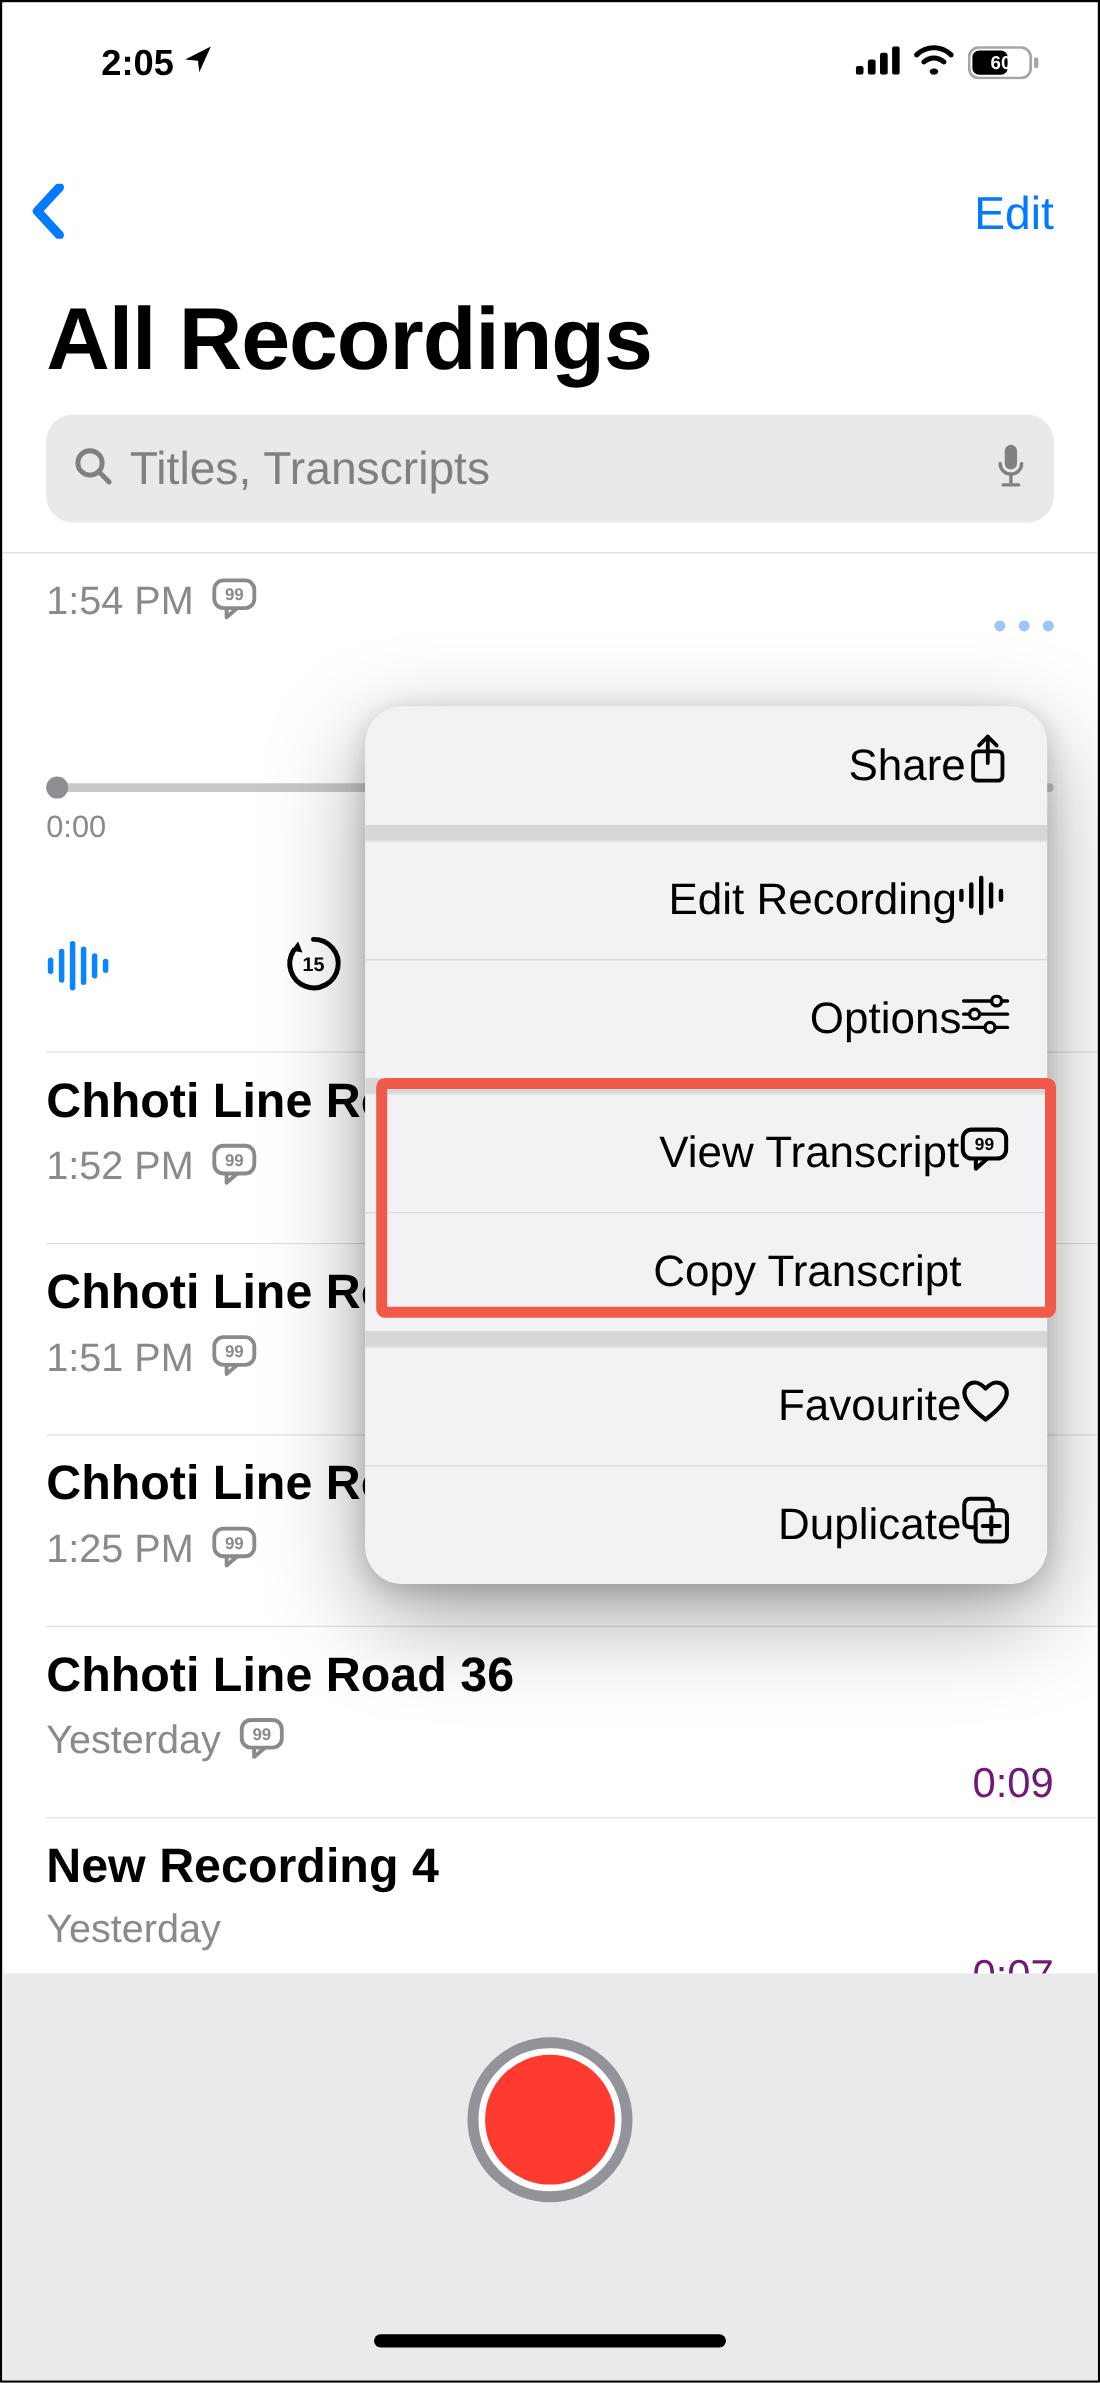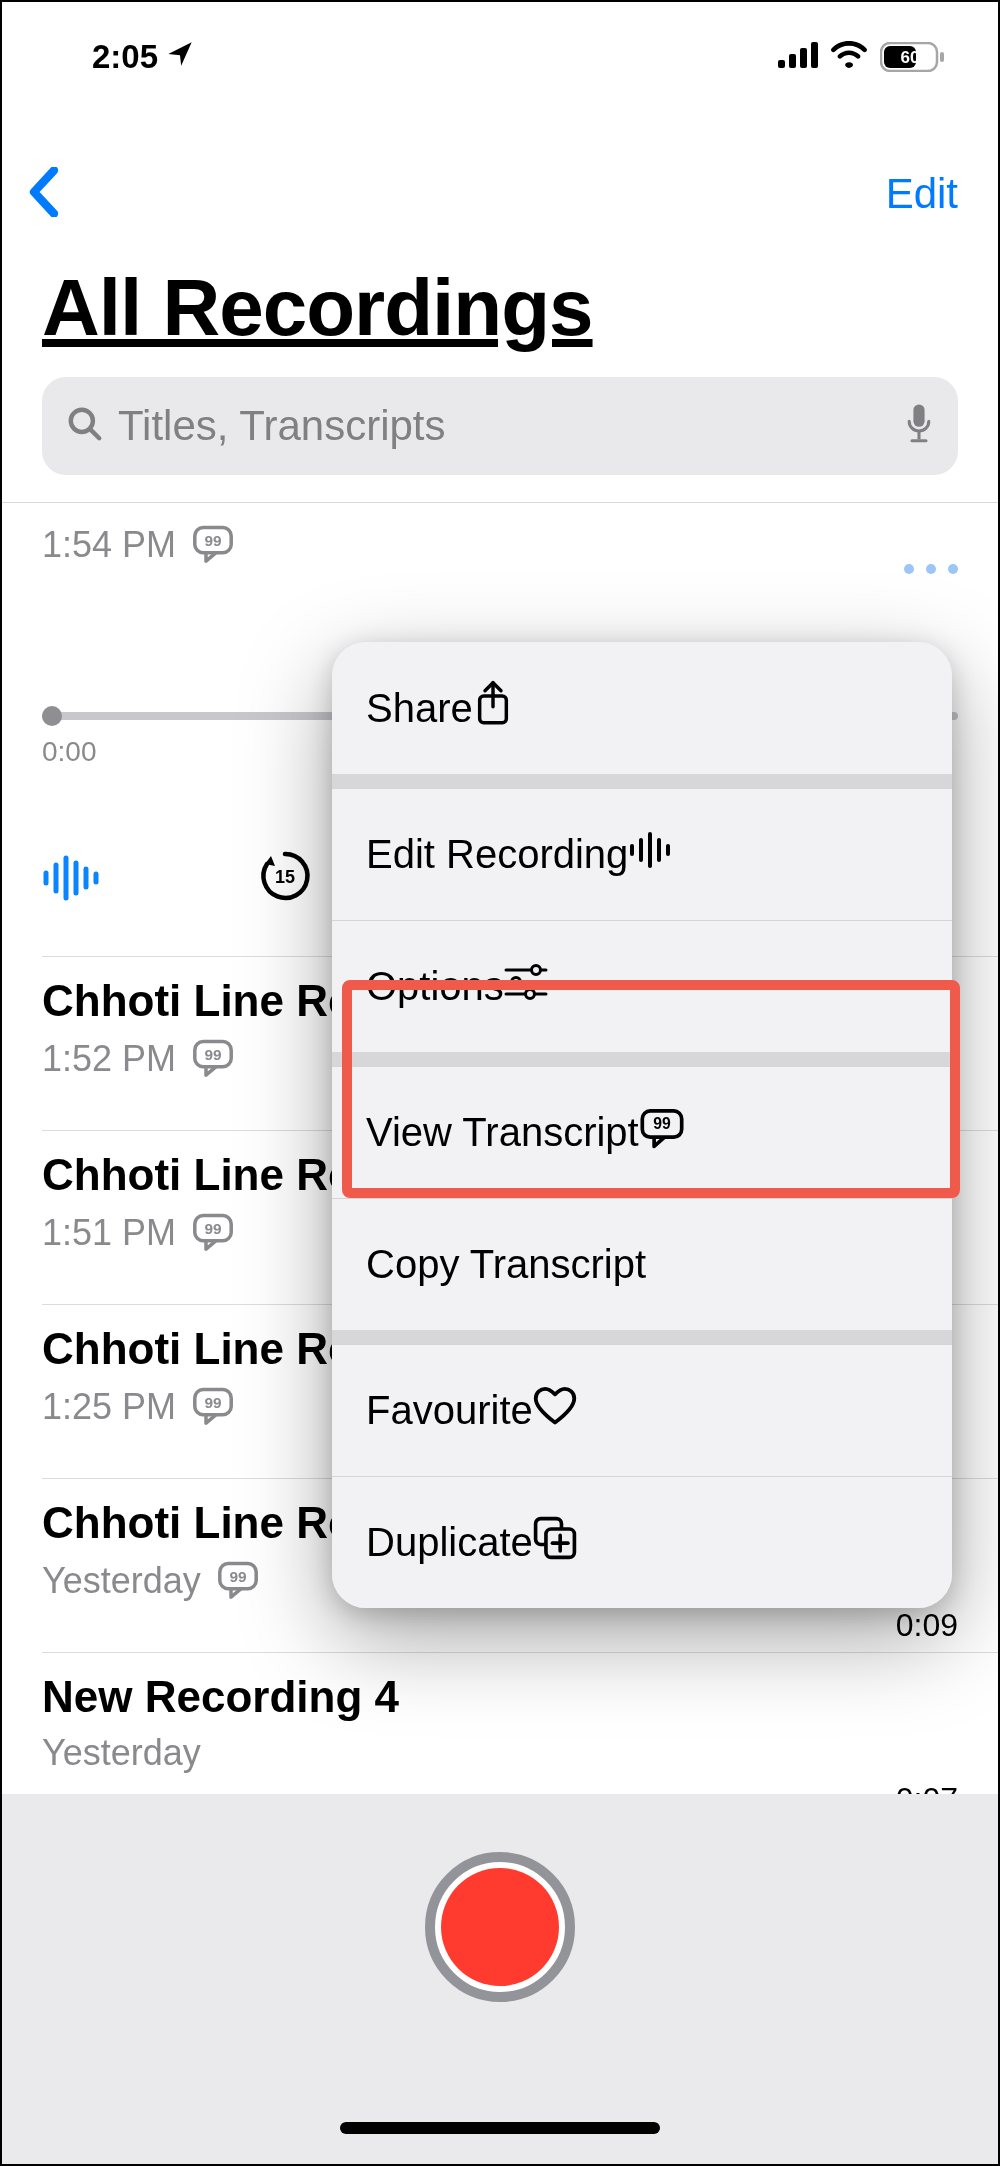--- a/index.html
+++ b/index.html
@@ -10,21 +10,21 @@
   .status-bar { position: absolute; top: 0; left: 0; right: 0; height: 110px; display: flex; align-items: center; justify-content: space-between; padding: 0 52px 0 90px; font-size: 33px; font-weight: 700; gap: 40px; }
   .status-left { display: flex; align-items: center; gap: 8px; }
   .status-right { display: flex; align-items: center; gap: 12px; }
 
   
   .nav-bar { position: absolute; top: 152px; left: 0; right: 0; height: 80px; display: flex; align-items: center; justify-content: space-between; padding: 0 40px 0 25px; }
   .back-btn { color: #007aff; }
   .edit-btn { color: #007aff; font-size: 42px; }
 
   
-  .page-title { position: absolute; top: 260px; left: 40px; font-size: 80px; font-weight: 800; letter-spacing: -1px; text-decoration: underline; }
+  .page-title { position: absolute; top: 260px; left: 40px; font-size: 80px; font-weight: 800; letter-spacing: -1px; }
 
   
   .search-bar { position: absolute; top: 375px; left: 40px; right: 40px; height: 98px; background: #e9e9eb; border-radius: 24px; display: flex; align-items: center; padding: 0 24px; gap: 14px; }
   .search-ph { color: #808084; font-size: 42px; flex: 1; letter-spacing: 0; }
   .search-icon, .mic-icon { color: #808084; }
 
   
   .top-divider { position: absolute; top: 500px; left: 0; right: 0; height: 1px; background: #d9d9db; }
 
   
@@ -44,32 +44,32 @@
   
   .controls { position: absolute; top: 836px; left: 40px; right: 40px; height: 80px; display: flex; align-items: center; justify-content: space-between; }
   .wave-btn svg { display:block; }
   .skip-back { width:60px; height:60px; }
 
   
   .row { position: absolute; left: 40px; right: 40px; height: 164px; }
   .row .r-title { font-size: 44px; font-weight: 700; }
   .row .r-sub { display: flex; align-items: center; gap: 16px; margin-top: 10px; }
   .row .r-time { color: #8a8a8e; font-size: 36px; }
-  .row .r-dur { position: absolute; right: 0; bottom: 18px; color: #000000; font-size: 32px; }
+  .row .r-dur { position: absolute; right: 0; bottom: 18px; color: #701a75; font-size: 38px; }
   .row-div { position: absolute; left: 40px; right: 0; height: 1px; background: #dcdcde; }
 
   
   .toolbar { position: absolute; left: 0; right: 0; bottom: 0; height: 370px; background: #eaeaec; }
   .record-btn { position: absolute; left: 50%; top: 58px; transform: translateX(-50%); width: 150px; height: 150px; border-radius: 50%; border: 10px solid #93939a; background: #fff; display: flex; align-items: center; justify-content: center; }
   .record-btn .red { width: 118px; height: 118px; border-radius: 50%; background: #ff3b30; }
   .home-indicator { position: absolute; bottom: 30px; left: 50%; transform: translateX(-50%); width: 320px; height: 12px; border-radius: 6px; background: #000; }
 
   
   .menu { position: absolute; top: 640px; left: 330px; width: 620px; background: #efeff1; border-radius: 34px; box-shadow: 0 30px 90px rgba(0,0,0,.35), 0 6px 24px rgba(0,0,0,.18); overflow: hidden; }
-  .menu-item { display: flex; align-items: center; justify-content: flex-start; padding: 0 34px; height: 132px; font-size: 40px; color: #000; background: #f2f2f4; border-top: 1px solid #d5d5d8; }
+  .menu-item { display: flex; align-items: center; justify-content: flex-end; padding: 0 34px; height: 108px; font-size: 40px; color: #000; background: #f2f2f4; border-top: 1px solid #d5d5d8; }
   .menu-item:first-child { border-top: none; }
   .menu-sep-thick { height: 14px; background: #d7d7da; }
   .menu-icon { flex: 0 0 auto; }
 
   
   .hl-box { position: absolute; border: 10px solid #f05a4b; border-radius: 8px; pointer-events: none; }
 
   
   .bubble-icon { display:inline-block; }
 

